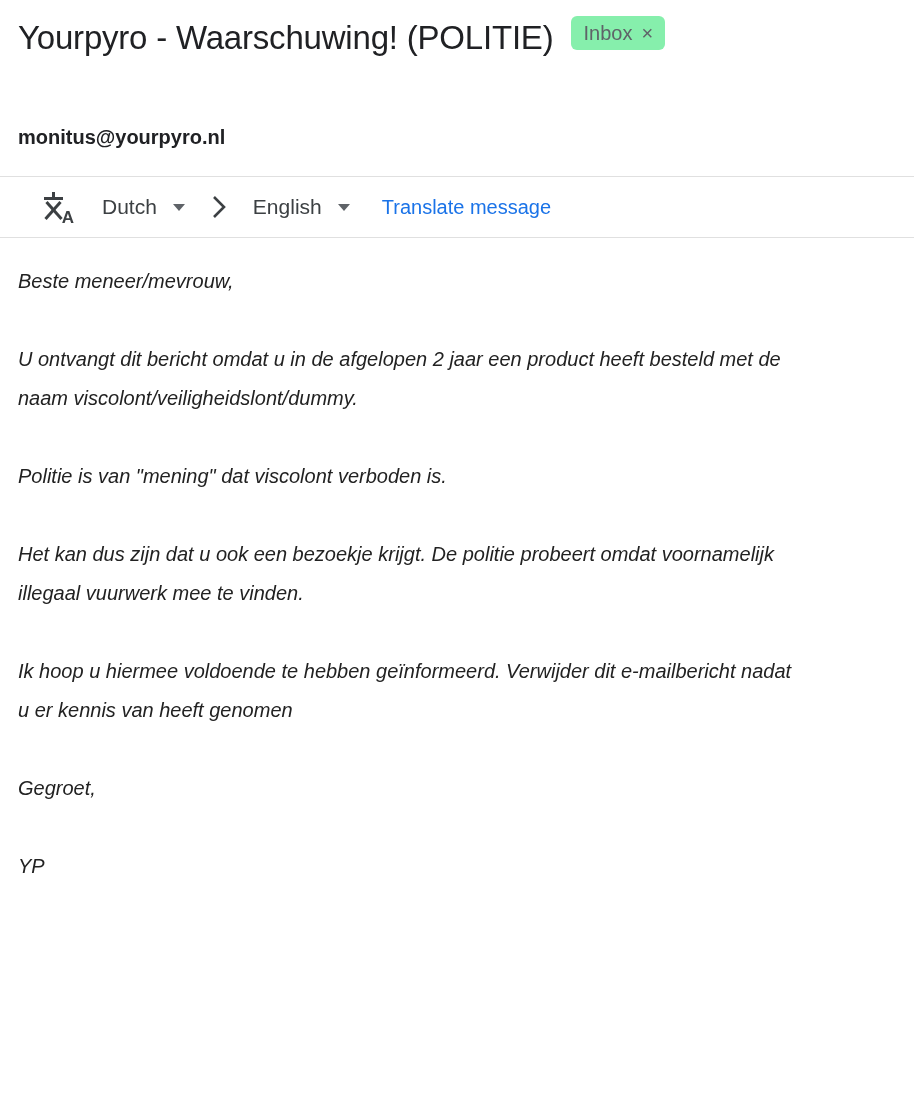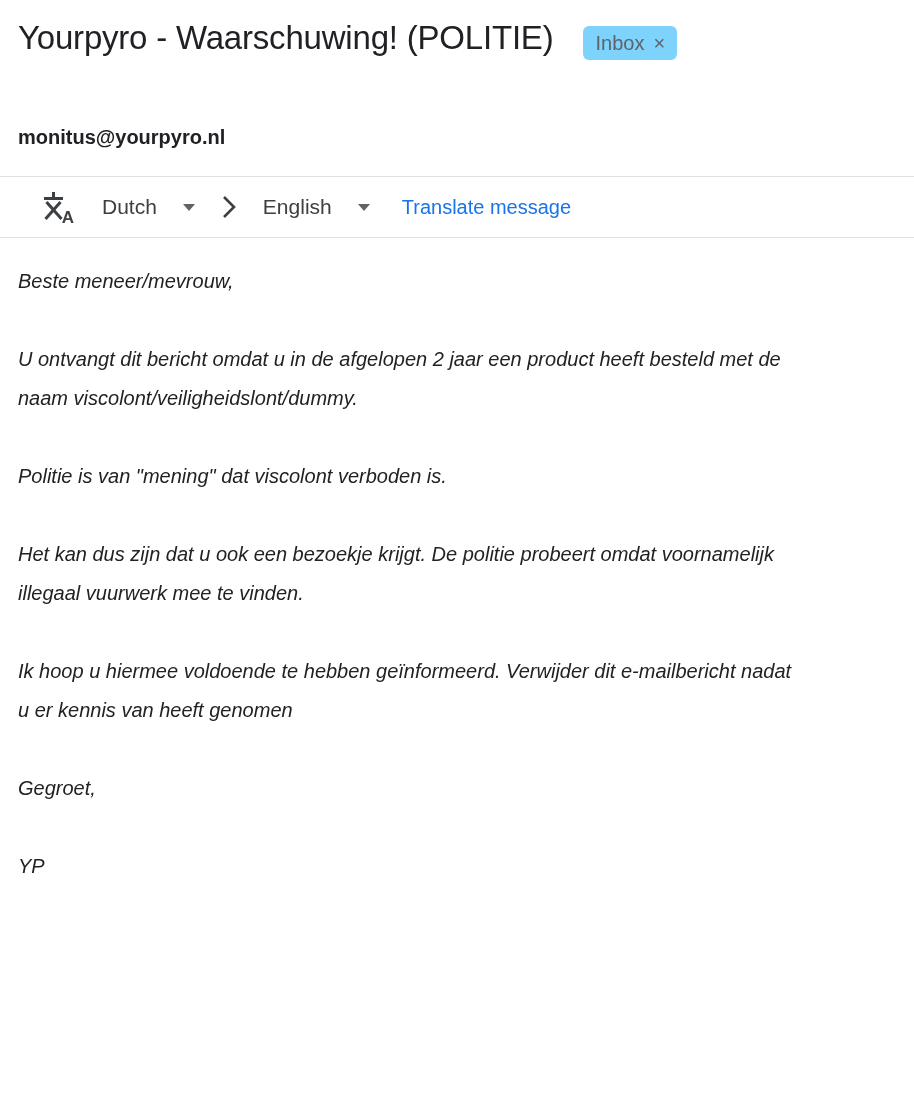--- a/index.html
+++ b/index.html
@@ -10,36 +10,36 @@
     background: #ffffff;
     font-family: "Liberation Sans", sans-serif;
     color: #202124;
     overflow: hidden;
   }
 
   
   .header { padding: 16px 18px 0 18px; }
   .subject-row {
     display: flex;
-    align-items: flex-end;
-    gap: 30px;
+    align-items: flex-start;
+    gap: 18px;
     line-height: 44px;
   }
   .subject {
     font-size: 33px;
     font-weight: 400;
     color: #202124;
     letter-spacing: -0.2px;
     white-space: nowrap;
   }
   .label-chip {
     display: inline-flex;
     align-items: center;
     gap: 9px;
-    background: #7dd3fc;
+    background: #86efac;
     color: #5f6368;
     border-radius: 6px;
     padding: 0 12px;
     height: 34px;
     font-size: 20px;
     line-height: 34px;
     cursor: default;
     white-space: nowrap;
   }
   .label-chip .chip-close {
@@ -79,21 +79,21 @@
     height: 62px;
     display: flex;
     align-items: center;
     padding-left: 40px;
     gap: 26px;
   }
   .translate-icon { width: 36px; height: 36px; display: inline-block; }
   .lang-group {
     display: inline-flex;
     align-items: center;
-    gap: 26px;
+    gap: 16px;
     font-size: 21px;
     color: #3c4043;
     cursor: pointer;
   }
   .chevron-right { width: 16px; height: 24px; display: inline-block; }
   .translate-action {
     font-size: 20px;
     color: #1a73e8;
     text-decoration: none;
     margin-left: 6px;

